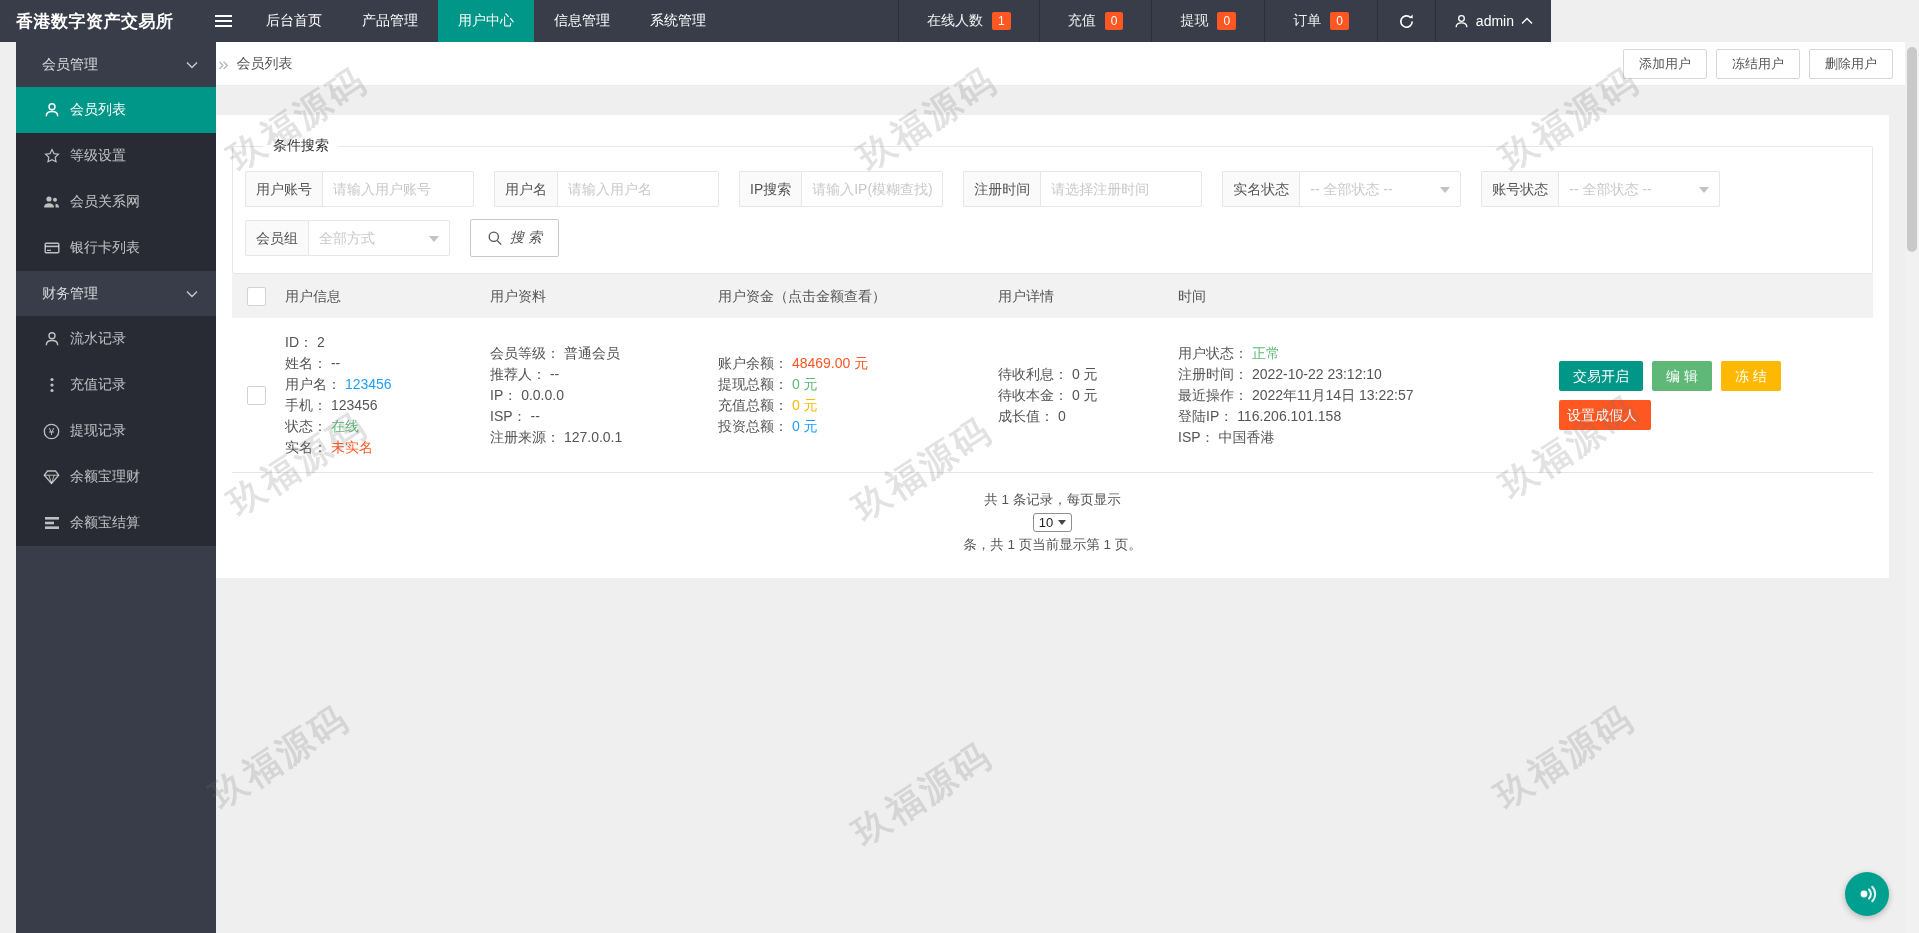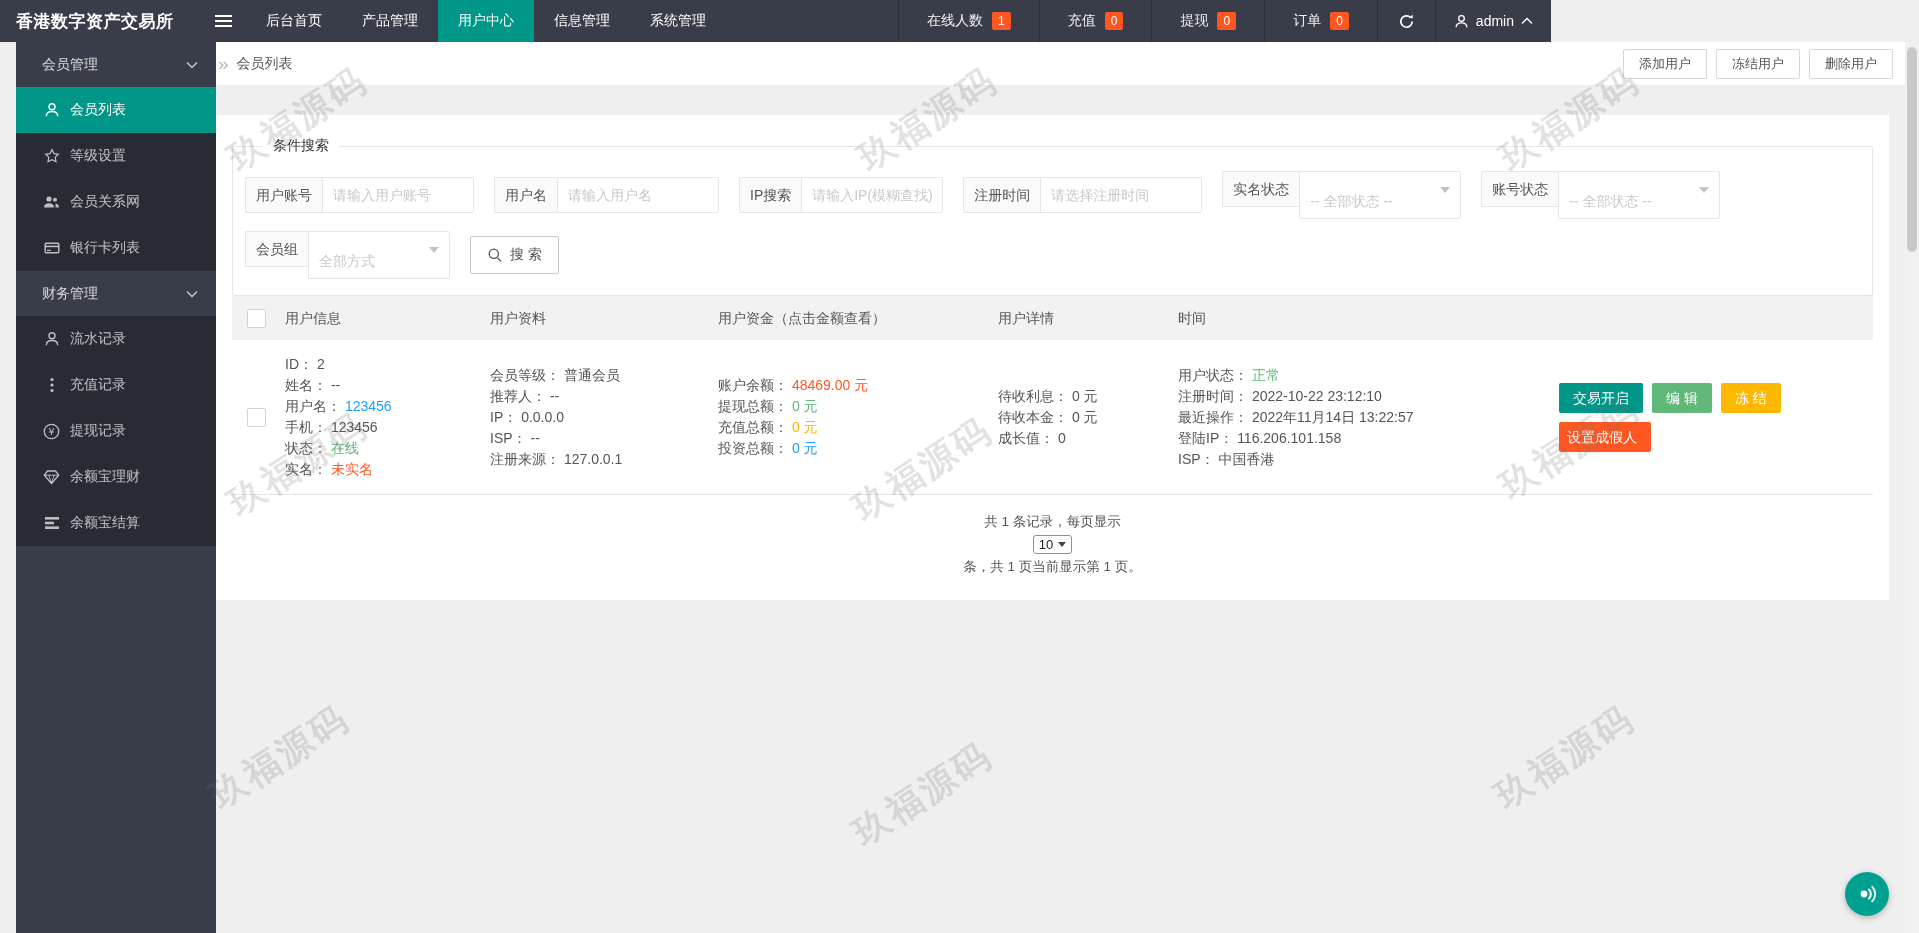--- a/index.html
+++ b/index.html
@@ -39,23 +39,23 @@
   .card{background:#fff;margin:29px 16px 0 16px;padding-bottom:24px;}
   
   fieldset.search{margin:0 16px;border:1px solid #E6E6E6;border-radius:2px;padding:16px 12px;position:relative;top:22px;margin-bottom:22px;}
   fieldset.search legend{margin-left:18px;padding:0 10px;color:#333;font-size:14px;}
   .frow{display:flex;align-items:center;}
   .frow + .frow{margin-top:12px;}
   .fgroup{display:flex;margin-right:20px;}
   .flabel{background:#FAFAFA;border:1px solid #E6E6E6;border-right:none;border-radius:2px 0 0 2px;padding:0 10px;height:34px;line-height:34px;color:#555;white-space:nowrap;}
   .finput{border:1px solid #E6E6E6;border-radius:0 2px 2px 0;height:34px;padding:0 10px;font-size:14px;color:#666;outline:none;font-family:inherit;}
   .finput::placeholder{color:#C9C9C9;}
-  .fselect{border:1px solid #E6E6E6;border-radius:0 2px 2px 0;height:34px;line-height:34px;padding:12px 26px 0 10px;color:#C9C9C9;position:relative;cursor:pointer;white-space:nowrap;box-sizing:content-box;}
+  .fselect{border:1px solid #E6E6E6;border-radius:0 2px 2px 0;height:34px;line-height:34px;padding:0 26px 0 10px;color:#C9C9C9;position:relative;cursor:pointer;white-space:nowrap;box-sizing:content-box;}
   .fselect .arr{position:absolute;right:10px;top:15px;width:0;height:0;border-left:5px solid transparent;border-right:5px solid transparent;border-top:6px solid #C2C2C2;}
-  .btn-search{display:flex;align-items:center;gap:7px;height:38px;padding:0 16px;background:#fff;border:1px solid #C9C9C9;border-radius:2px;color:#555;font-size:14px;cursor:pointer;}
+  .btn-search{display:flex;align-items:center;gap:7px;height:38px;padding:0 16px;background:#fff;border:1px solid #C9C9C9;border-radius:2px;color:#555;font-size:14px;cursor:pointer;font-style:italic;}
   
   .table{margin:16px 16px 0 16px;}
   .thead{display:flex;align-items:center;background:#F2F2F2;height:44px;color:#555;}
   .trow{display:flex;align-items:center;border-bottom:1px solid #E6E6E6;padding:14px 0;}
   .col-ck{flex:0 0 48px;display:flex;justify-content:center;}
   .col-info{flex:0 0 205px;}
   .col-prof{flex:0 0 228px;}
   .col-fund{flex:0 0 280px;}
   .col-det{flex:0 0 180px;}
   .col-time{flex:0 0 372px;}

